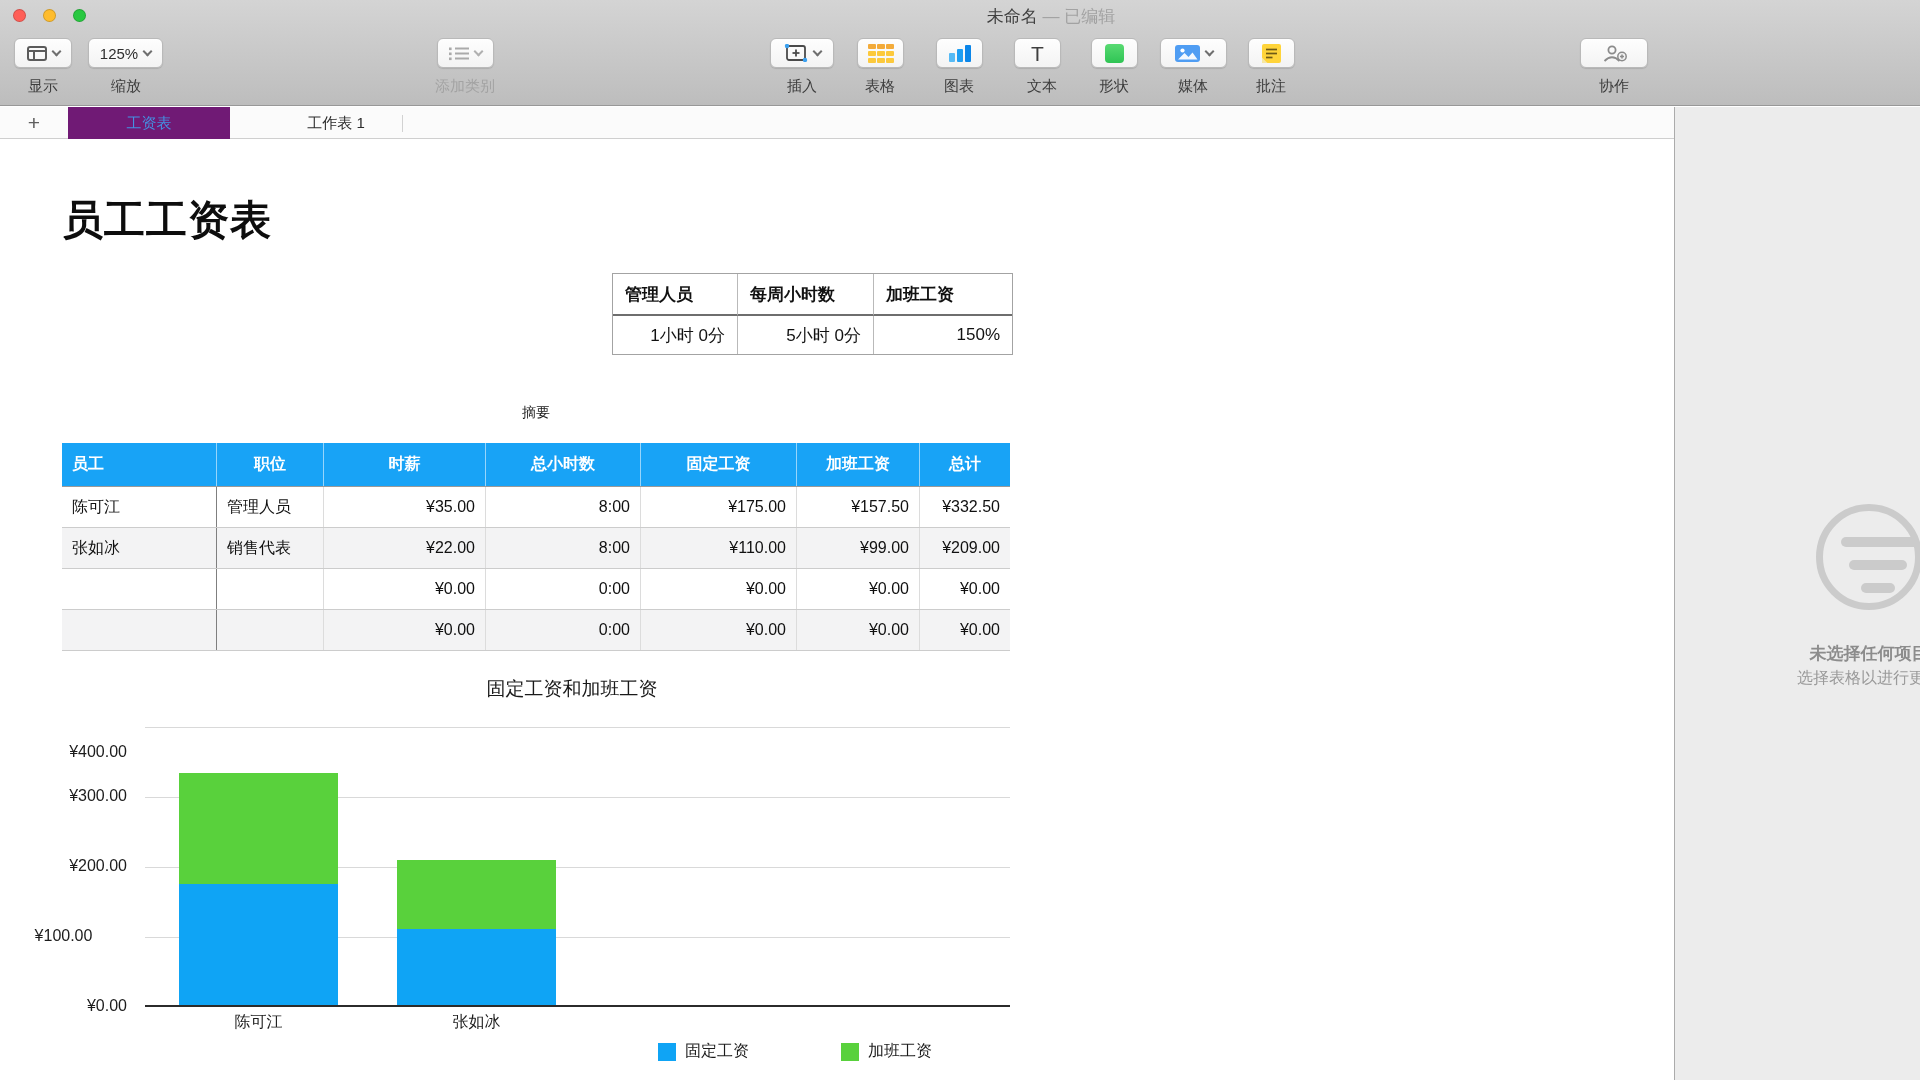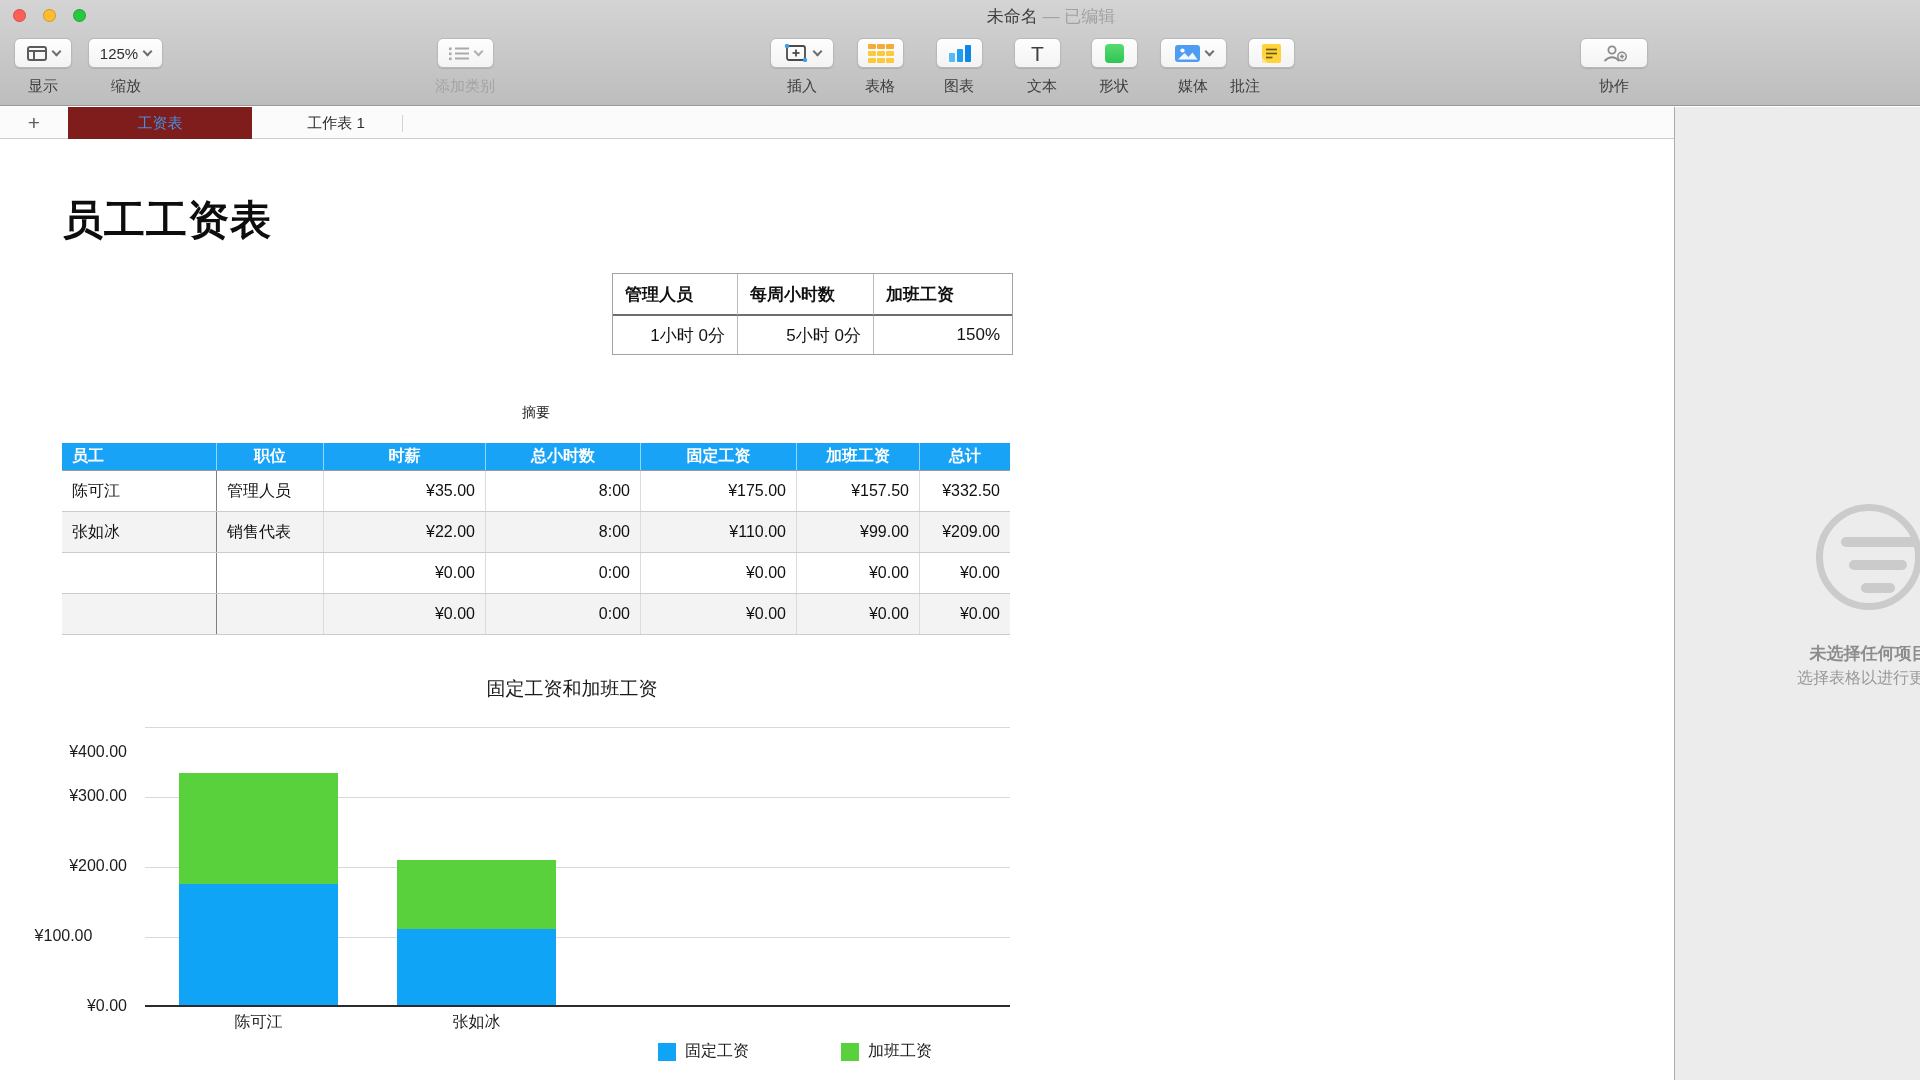--- a/index.html
+++ b/index.html
@@ -33,41 +33,41 @@
   .icon-view::before { content:""; position:absolute; left:0; right:0; top:2px; border-top:2px solid #5b5b5b; }
   .icon-view::after { content:""; position:absolute; left:4px; top:2px; bottom:0; border-left:2px solid #5b5b5b; }
   .icon-text-t { font-size:21px; color:#3f3f3f; font-weight:500; line-height:1; }
   .icon-shape { width:19px; height:19px; border-radius:4px; background:linear-gradient(#58da72,#2fc454); }
 
   
   .tabbar { position:absolute; left:0; top:107px; width:1674px; height:32px; background:#fbfbfb; border-bottom:1px solid #cfcfcf; }
   .tab-add { position:absolute; left:20px; top:2px; width:28px; height:28px; font-size:21px; color:#5f5f5f;
     display:flex; align-items:center; justify-content:center; }
   .tab { position:absolute; top:0; height:32px; display:flex; align-items:center; justify-content:center; font-size:15px; }
-  .tab.active { left:68px; width:184px; background:#7f1d1d; color:#4490e2; }
+  .tab.active { left:68px; width:162px; background:#701a75; color:#4490e2; }
   .tab.inactive { left:230px; width:172px; color:#2c2c2c;padding-left:40px; }
   .tabsep { position:absolute; left:402px; top:8px; width:1px; height:17px; background:#d2d2d2; }
 
   
   .canvas { position:absolute; left:0; top:140px; width:1673px; height:940px; background:#fff; }
   .doc-title { position:absolute; left:62px; top:193px; font-size:41px; font-weight:800; color:#0d0d0d; letter-spacing:1px; }
 
   
   .settings-table { position:absolute; left:612px; top:273px; width:401px; border:1px solid #a3a3a3; background:#fff; }
   .trow { display:flex; }
   .thcell, .tvcell { height:42px; display:flex; align-items:center; padding:0 12px; font-size:17px; border-right:1px solid #b9b9b9; }
   .thcell { font-weight:bold; color:#111; border-bottom:2px solid #6e6e6e; }
   .tvcell { height:38px; justify-content:flex-end; color:#111; }
   .t0 { width:125px; } .t1 { width:136px; } .t2 { width:138px; }
   .thcell.t2, .tvcell.t2 { border-right:none; }
 
   
   .summary-caption { position:absolute; left:536px; top:404px; transform:translateX(-50%); font-size:14px; color:#1c1c1c; }
   .summary-table { position:absolute; left:62px; top:443px; width:948px; }
-  .shead { display:flex; height:28px; border-bottom:1px solid #9a9a9a; }
+  .shead { display:flex; height:44px; border-bottom:1px solid #9a9a9a; }
   .hcell { display:flex; align-items:center; justify-content:center; color:#fff; font-weight:bold; font-size:16px;
     border-right:1px solid rgba(255,255,255,.55); }
   .hcell.c0 { justify-content:flex-start; padding-left:10px; }
   .hcell.c6 { border-right:none; }
   .srow { display:flex; height:41px; background:#fff; border-bottom:1px solid #cccccc; }
   .srow.alt { background:#f3f3f4; }
   .dcell { display:flex; align-items:center; font-size:16px; color:#101010; padding:0 10px; border-right:1px solid #dcdcdc; }
   .dcell.c0 { border-right:1.5px solid #7f7f7f; }
   .dcell.c6 { border-right:none; }
   .dcell.c2,.dcell.c3,.dcell.c4,.dcell.c5,.dcell.c6 { justify-content:flex-end; }
@@ -206,21 +206,21 @@
       <svg width="19" height="19">
         <rect x="0" y="0" width="19" height="19" rx="2" fill="#ffd43a"></rect>
         <g stroke="#6e5a17" stroke-width="1.7">
           <line x1="4" y1="5.5" x2="15" y2="5.5"></line>
             <line x1="4" y1="9.5" x2="15" y2="9.5"></line>
             <line x1="4" y1="13.5" x2="10.5" y2="13.5"></line>
         </g>
         <path d="M0 19 L0 13.5 L5.5 19 Z" fill="#f6e7a2"></path>
       </svg>
     </div>
-    <div class="tlabel" style="left:1245px;">批注</div>
+    <div class="tlabel" style="left:1271px;">批注</div>
 
     <div class="tbtn" style="left:1580px;width:68px;">
       <svg width="27" height="19">
         <circle cx="11" cy="6" r="3.6" fill="none" stroke="#8b8b8b" stroke-width="1.8"></circle>
         <path d="M3.5 17 Q11 9.5 18.5 17" fill="none" stroke="#8b8b8b" stroke-width="1.8"></path>
         <circle cx="21" cy="12.5" r="4.2" fill="#f2f2f2" stroke="#8b8b8b" stroke-width="1.5"></circle>
         <line x1="21" y1="10.5" x2="21" y2="14.5" stroke="#8b8b8b" stroke-width="1.5"></line>
         <line x1="19" y1="12.5" x2="23" y2="12.5" stroke="#8b8b8b" stroke-width="1.5"></line>
       </svg>
     </div>

